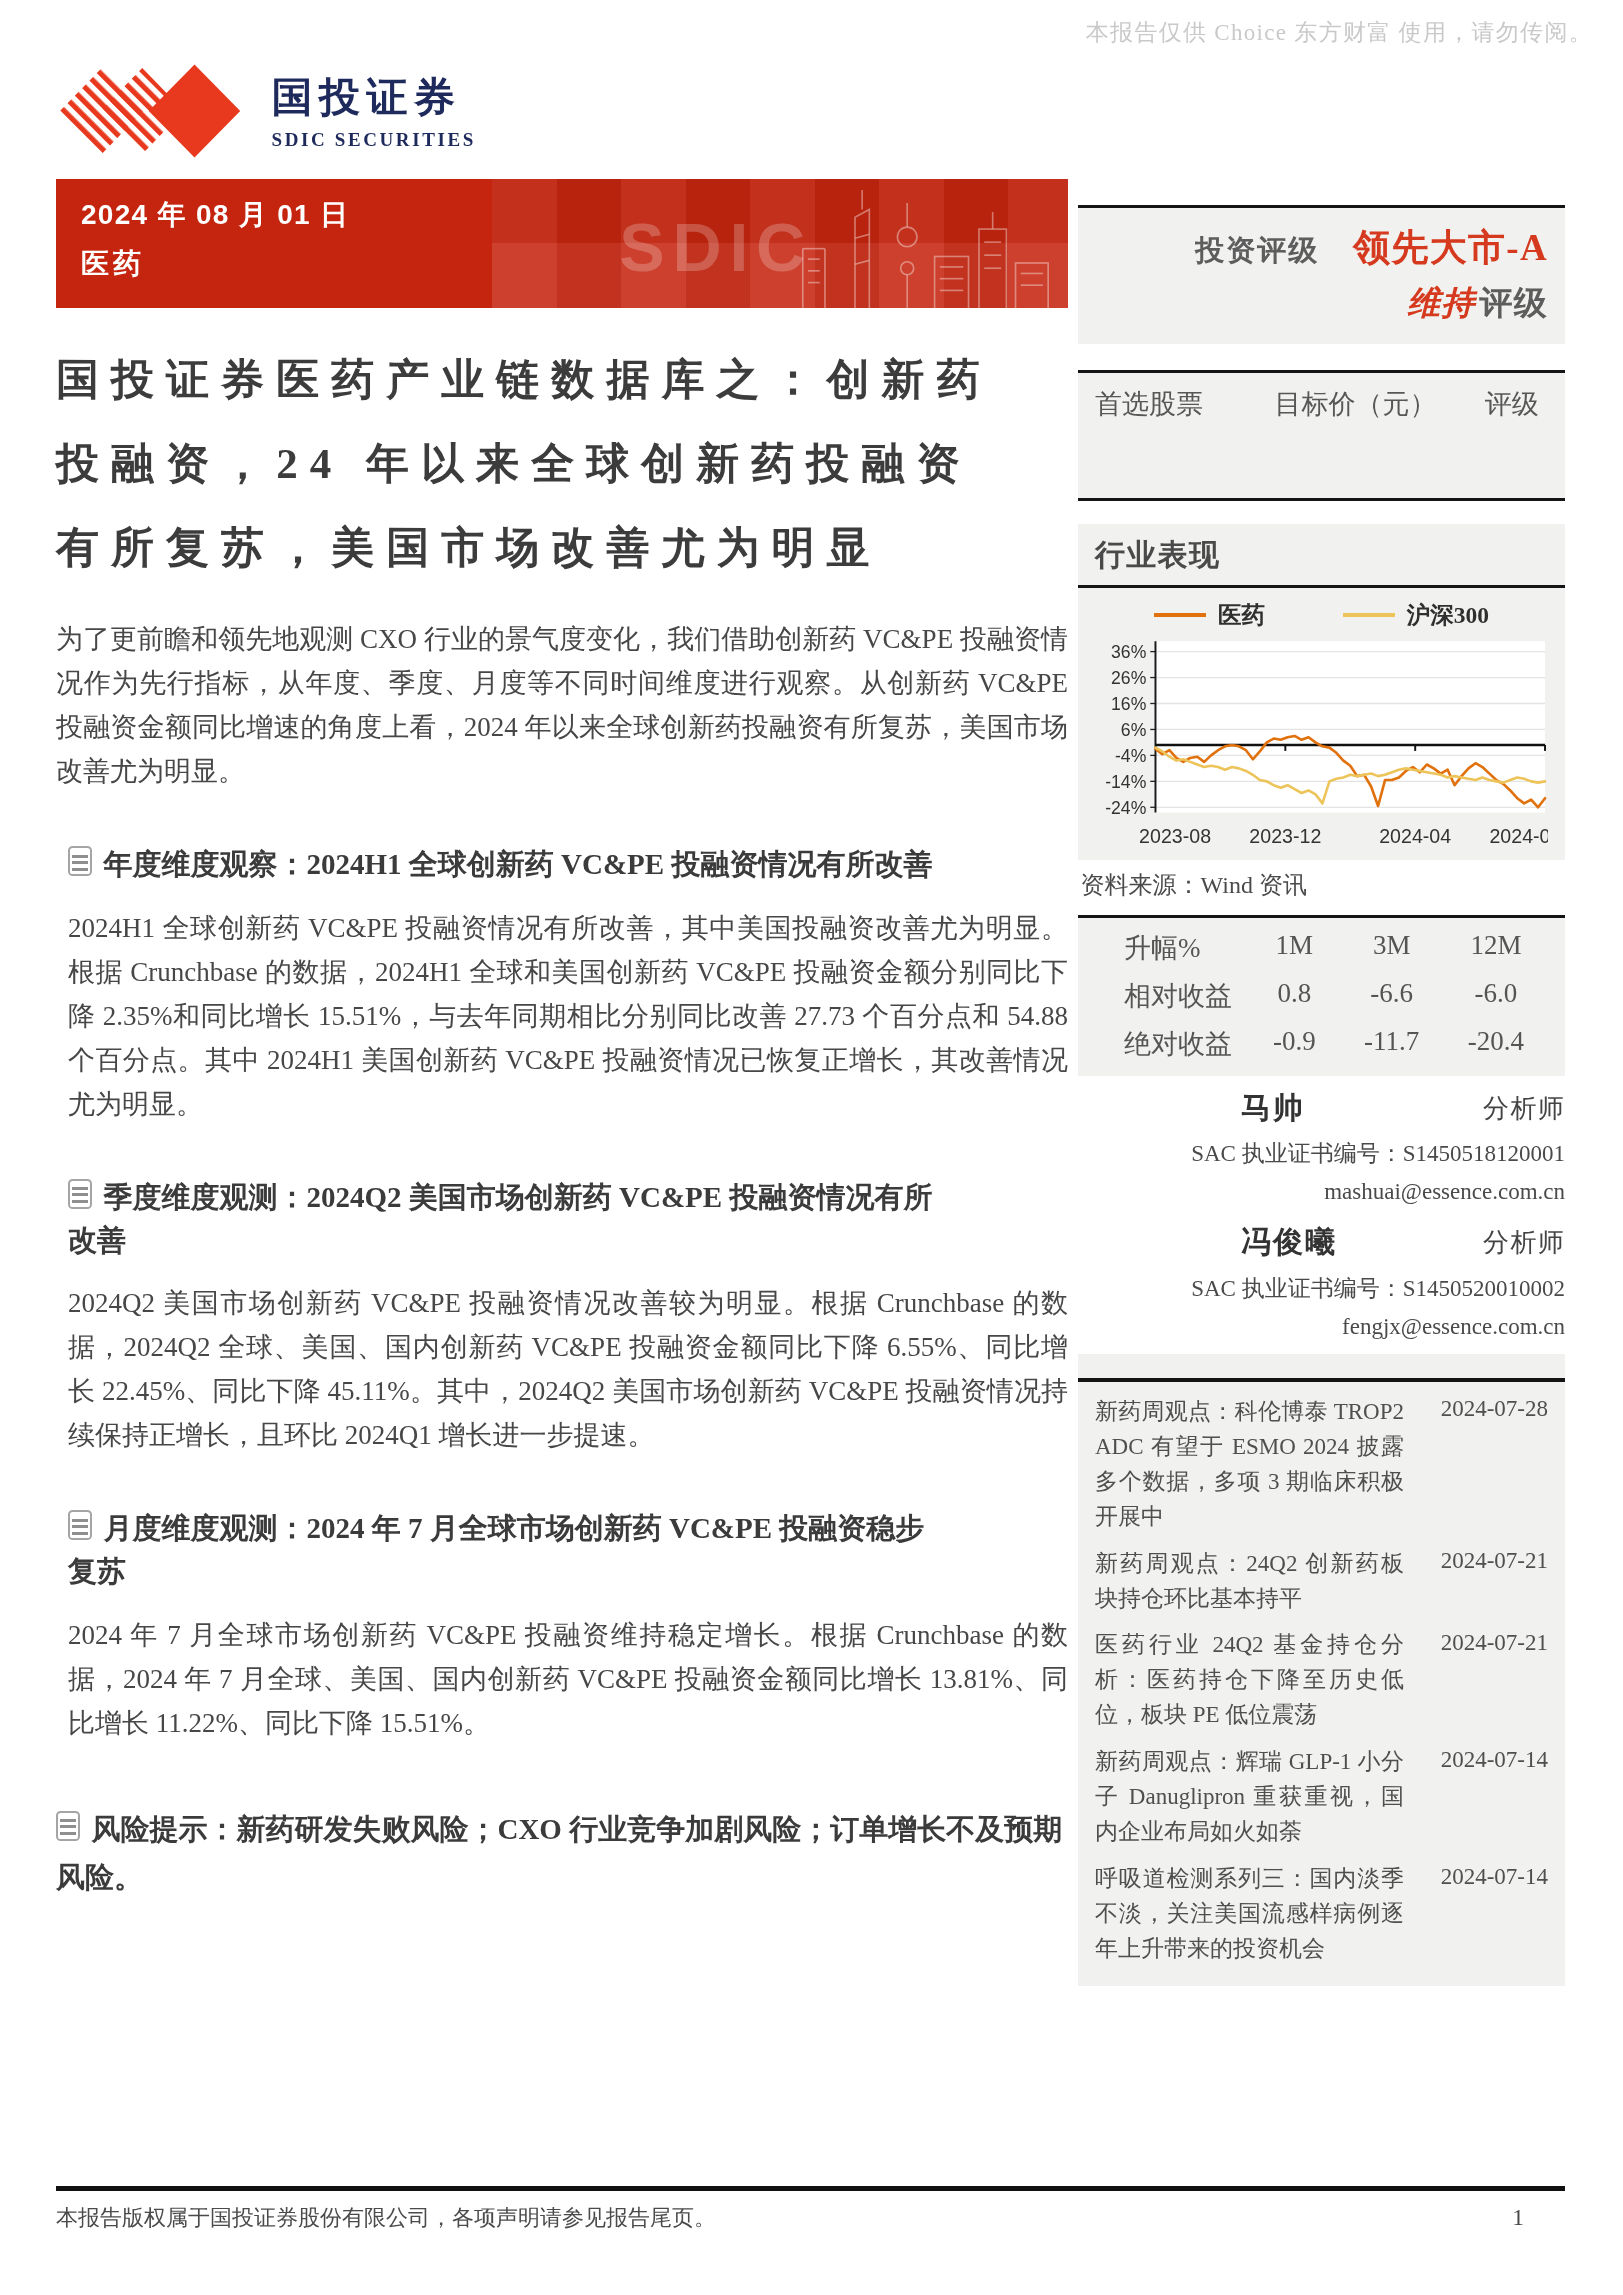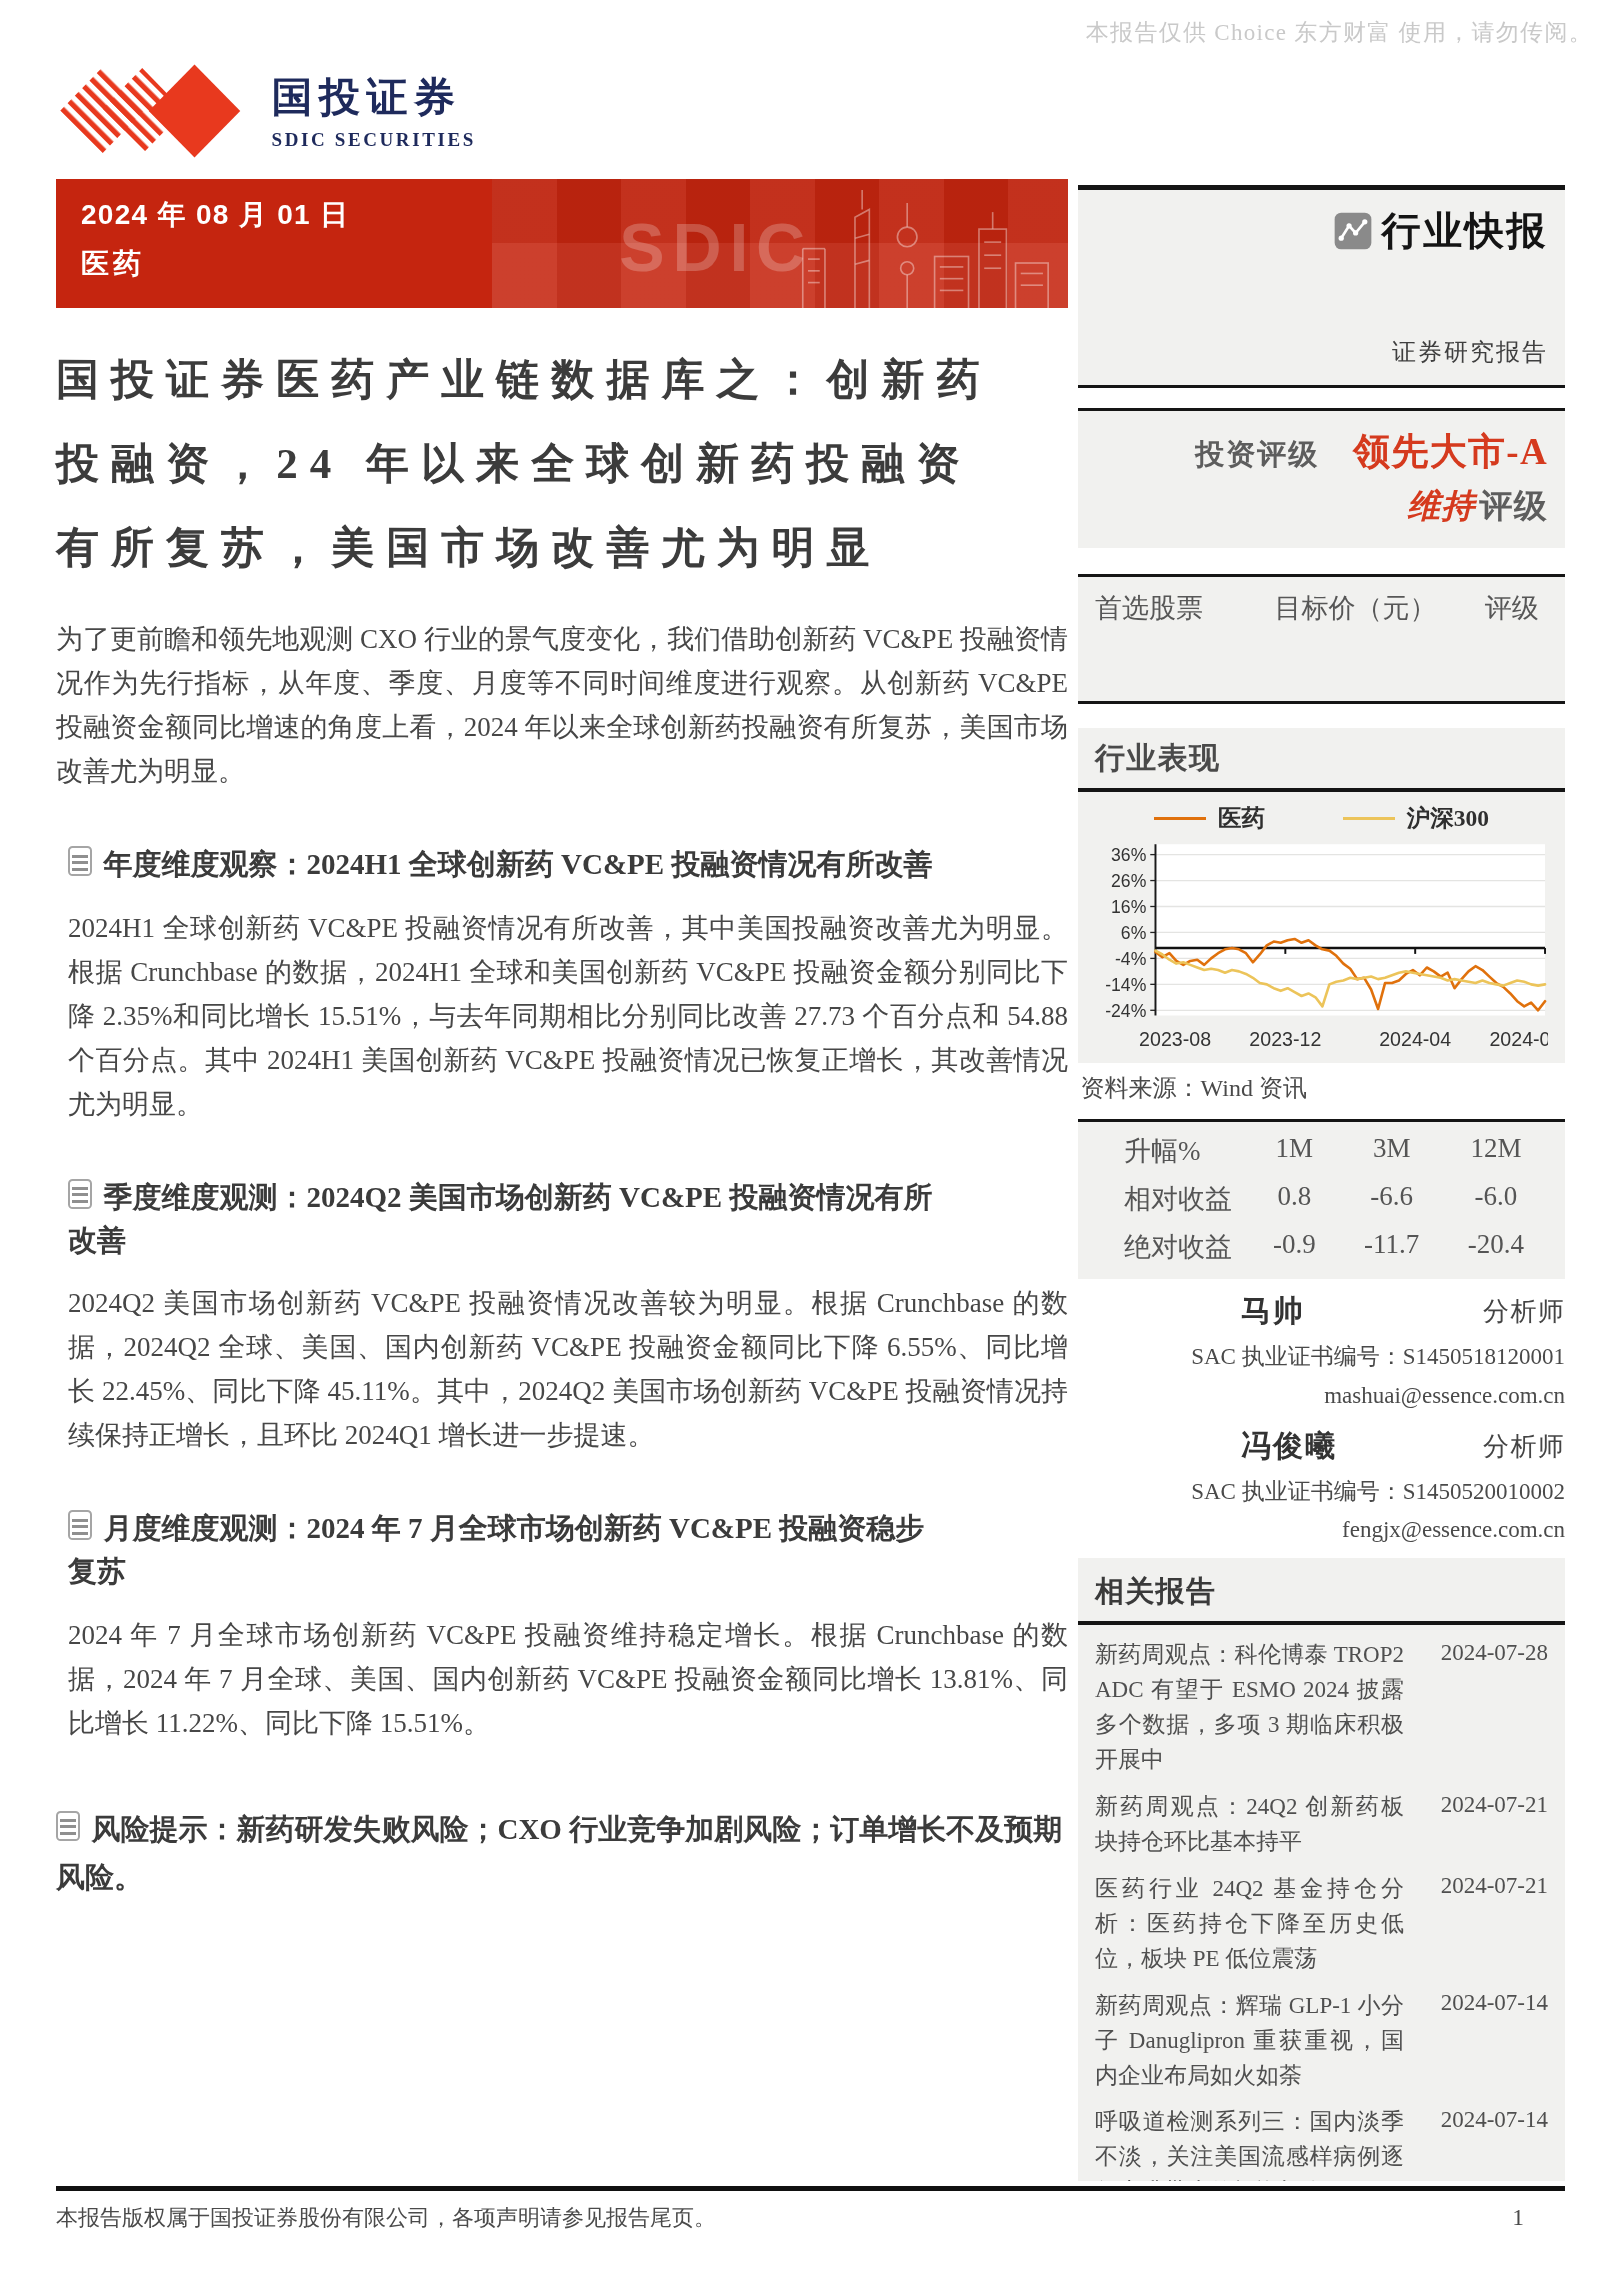--- a/index.html
+++ b/index.html
@@ -191,34 +191,20 @@
   </div>
 
   <div class="risk">
     <span class="doc-icon"></span><span>风险提示：新药研发失败风险；CXO 行业竞争加剧风险；订单增长不及预期风险。</span>
   </div>
 
 </div>
 
 <div class="sidebar">
 
-  <div class="secA gray">
-    <div class="flash-row">
-      <svg width="38" height="38" viewBox="0 0 58 58">
-        <rect x="1" y="1" width="56" height="56" rx="10" fill="#8a8a8a"></rect>
-        <polyline points="11,40 23,21 33,32 47,15" fill="none" stroke="#ffffff" stroke-width="4"></polyline>
-        <circle cx="11" cy="40" r="4" fill="#ffffff"></circle>
-        <circle cx="23" cy="21" r="4" fill="#ffffff"></circle>
-        <circle cx="33" cy="32" r="4" fill="#ffffff"></circle>
-        <circle cx="47" cy="15" r="4" fill="#ffffff"></circle>
-      </svg>
-      <span class="flash-title">行业快报</span>
-    </div>
-    <div class="sub-row">证券研究报告</div>
-  </div>
 
   <div class="secB gray">
     <div class="rate-row1">
       <span class="rate-label">投资评级</span>
       <span class="rate-value">领先大市-A</span>
     </div>
     <div class="rate-row2">
       <span class="rate-action">维持</span><span>评级</span>
     </div>
   </div>
@@ -318,21 +304,20 @@
       <div class="an-row">
         <span class="an-name">冯俊曦</span>
         <span class="an-role">分析师</span>
       </div>
       <div class="an-sac">SAC 执业证书编号：S1450520010002</div>
       <div class="an-email">fengjx@essence.com.cn</div>
     </div>
   </div>
 
   <div class="secF gray">
-    <div class="rel-title">相关报告</div>
     <div class="rel-hr"></div>
     <div class="rel-item">
       <span class="rel-item-title">新药周观点：科伦博泰 TROP2 ADC 有望于 ESMO 2024 披露多个数据，多项 3 期临床积极开展中</span>
       <span class="rel-date">2024-07-28</span>
     </div>
     <div class="rel-item">
       <span class="rel-item-title">新药周观点：24Q2 创新药板块持仓环比基本持平</span>
       <span class="rel-date">2024-07-21</span>
     </div>
     <div class="rel-item">

